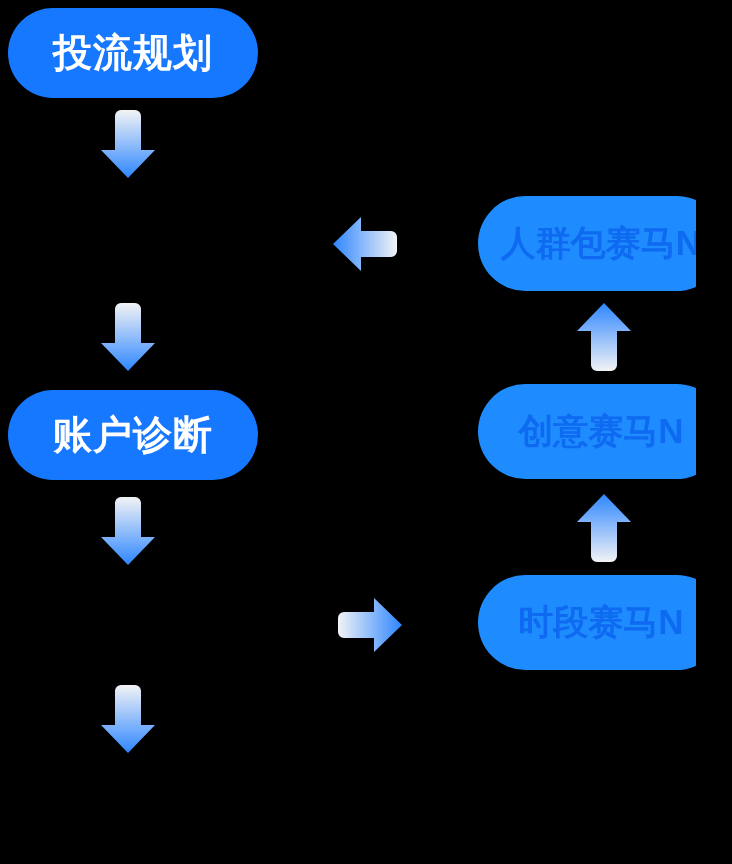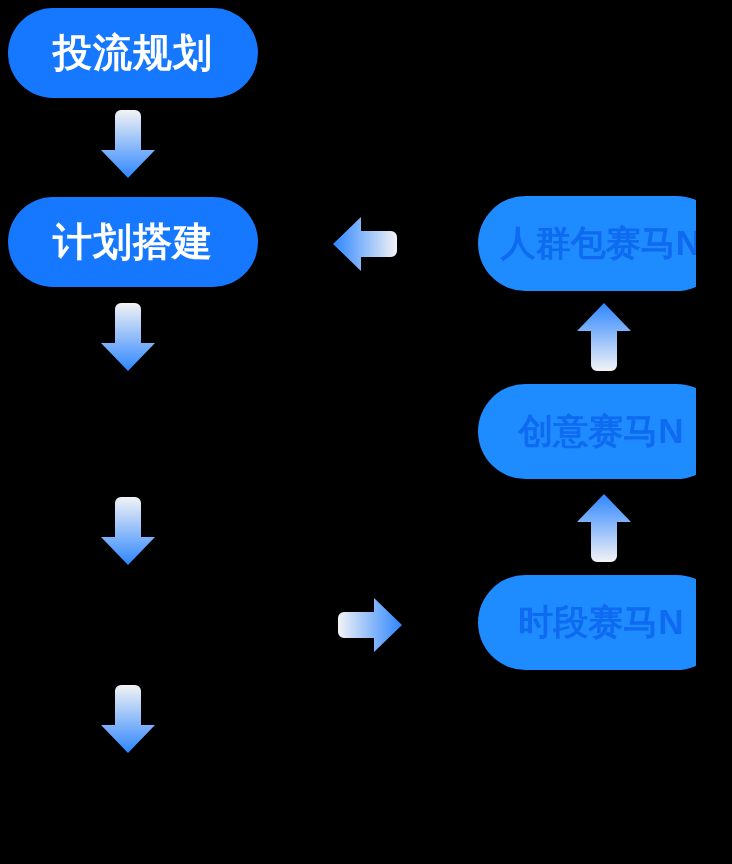--- a/index.html
+++ b/index.html
@@ -82,24 +82,24 @@
         <stop offset="0" stop-color="#2E86FF"></stop>
         <stop offset="1" stop-color="#F2F3F5"></stop>
       </linearGradient>
     </defs>
   </svg>
 
   <div class="pill pill-left" style="top:8px">
     <span>投流规划</span>
   </div>
 
-  <div class="pill pill-left" style="top:197px">
-    <span>计划搭建</span>
+
+  <div class="pill pill-left" style="top:390px">
+    <span>账户诊断</span>
   </div>
-
 
 
 
   <div class="pill pill-right" style="top:196px">
     <span>人群包赛马N</span>
   </div>
 
   <div class="pill pill-right" style="top:384px">
     <span>创意赛马N</span>
   </div>

